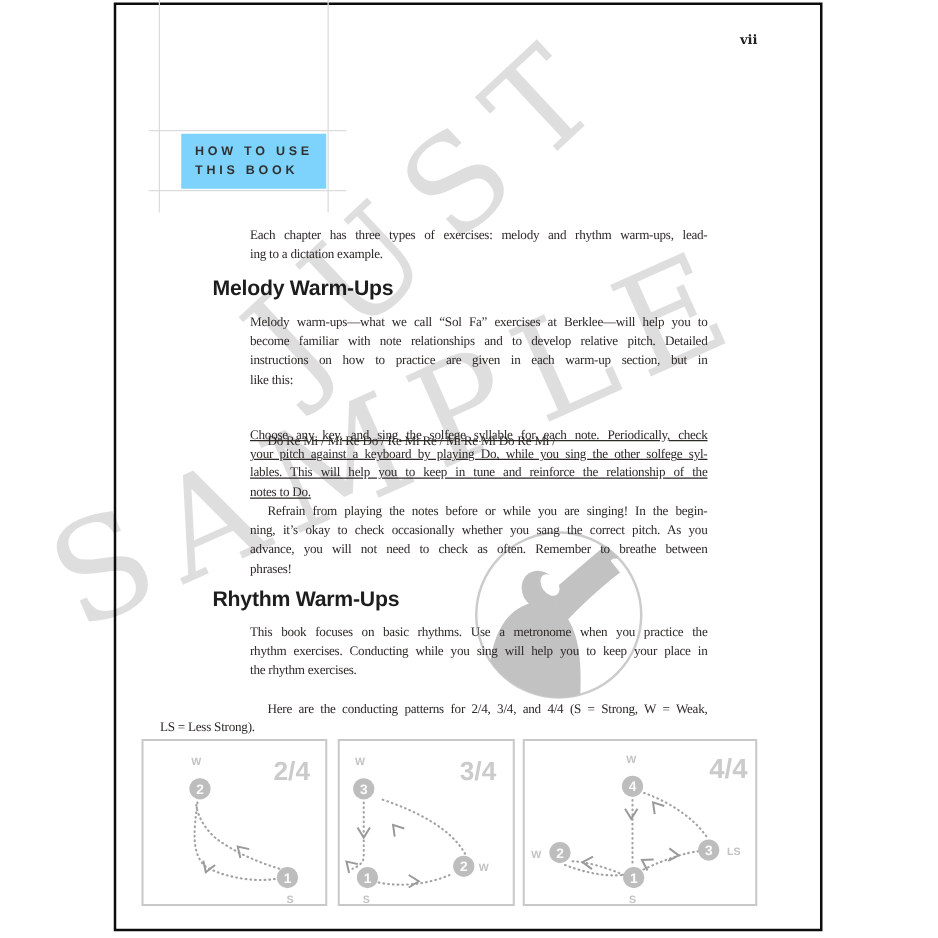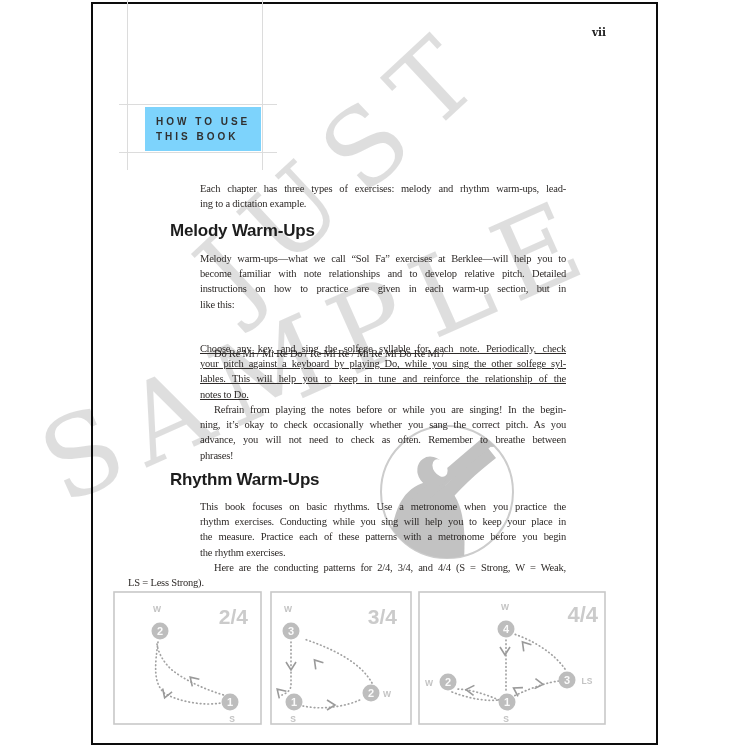--- a/index.html
+++ b/index.html
@@ -181,21 +181,20 @@
     <div class="ln j">ning, it’s okay to check occasionally whether you sang the correct pitch. As you</div>
     <div class="ln j">advance, you will not need to check as often. Remember to breathe between</div>
     <div class="ln">phrases!</div>
   </div>
 
   <div class="txt hd" style="top:470px;">Rhythm Warm-Ups</div>
 
   <div class="txt col" style="top:499px;">
     <div class="ln j">This book focuses on basic rhythms. Use a metronome when you practice the</div>
     <div class="ln j">rhythm exercises. Conducting while you sing will help you to keep your place in</div>
-    <div class="ln j">the measure. Practice each of these patterns with a metronome before you begin</div>
     <div class="ln">the rhythm exercises.</div>
   </div>
 
   <div class="txt col" style="top:560px;">
     <div class="ln j ind">Here are the conducting patterns for 2/4, 3/4, and 4/4 (S = Strong, W = Weak,</div>
     <div class="ln hang">LS = Less Strong).</div>
   </div>
 
 </div>
 

